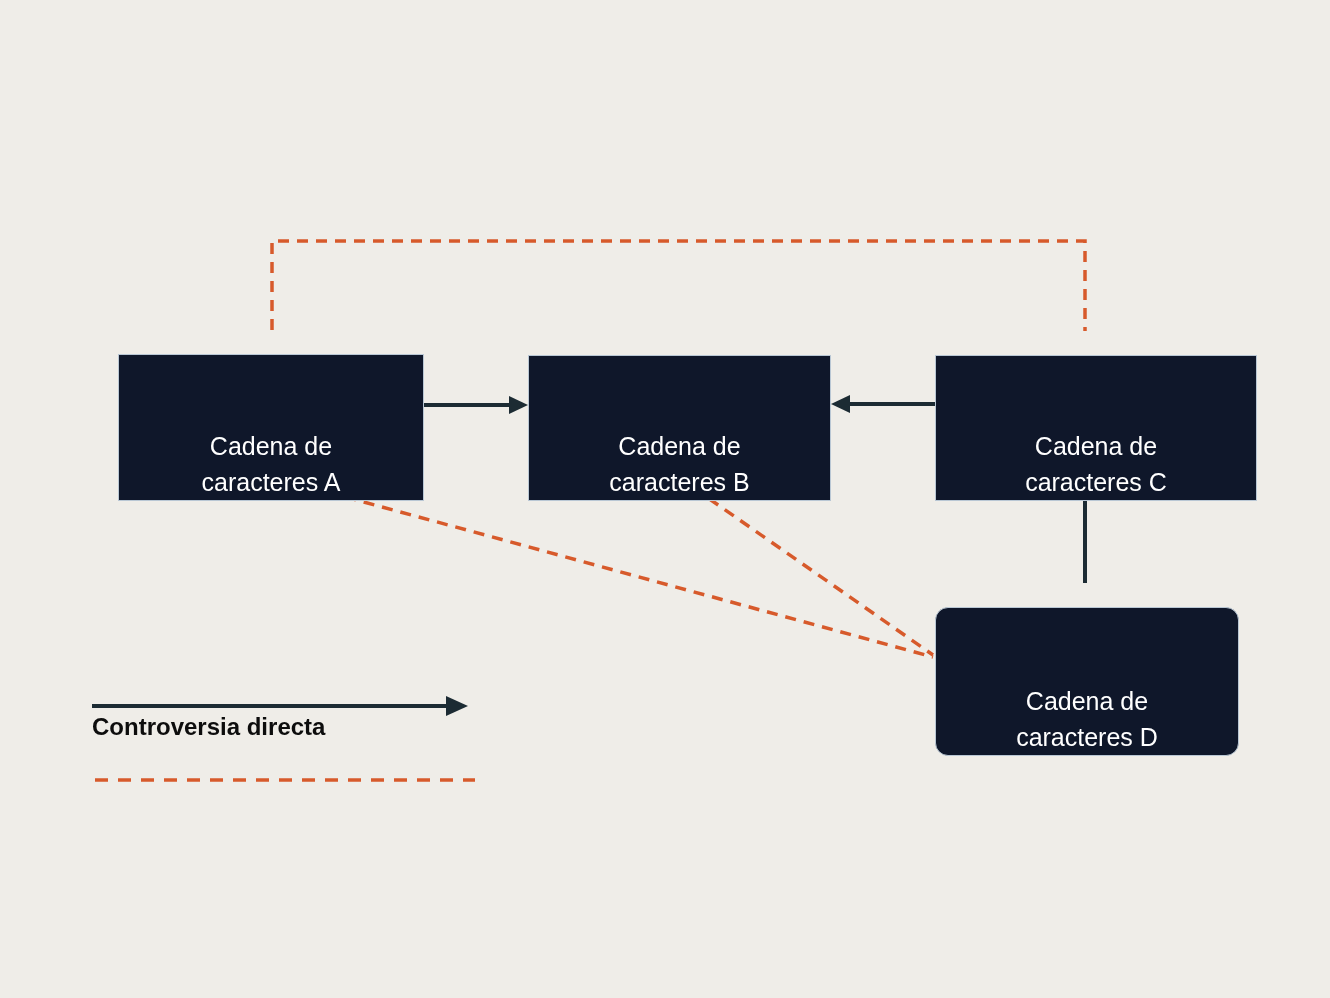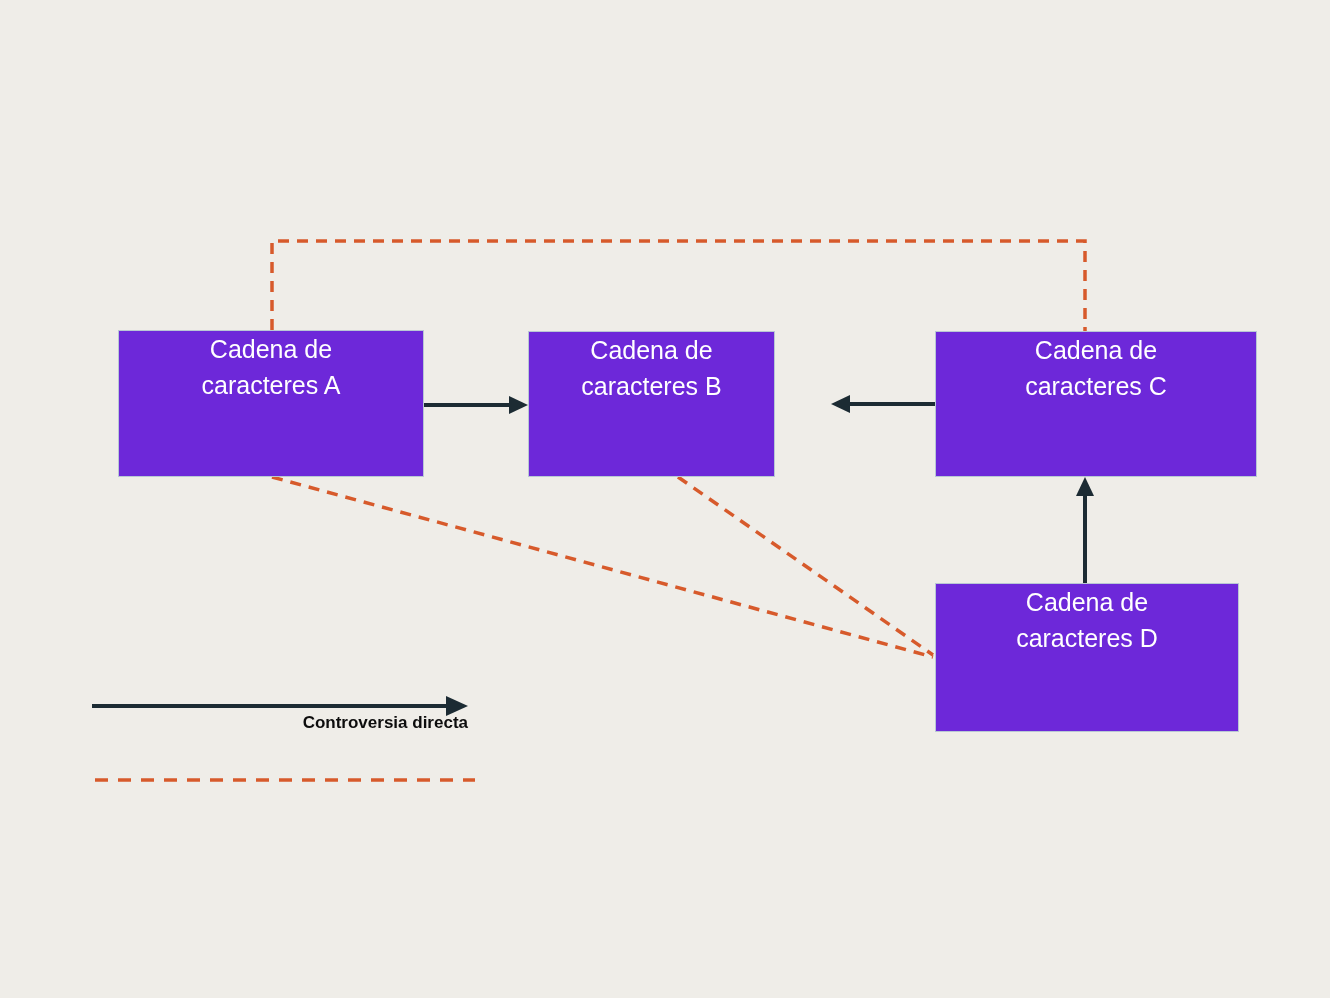--- a/index.html
+++ b/index.html
@@ -16,47 +16,48 @@
   }
   .edges-svg {
     position: absolute;
     inset: 0;
     width: 1330px;
     height: 998px;
     z-index: 1;
   }
   .node {
     position: absolute;
-    background: #6d28d9;
+    background: #0f172a;
     border: 1px solid #b9c7d4;
     box-sizing: border-box;
     display: flex;
-    align-items: flex-start;
+    align-items: flex-end;
     justify-content: center;
     z-index: 2;
+    margin-top: 24px;
   }
   .node-label {
     color: #ffffff;
     font-size: 25px;
     line-height: 36px;
     text-align: center;
     max-width: 200px;
     font-weight: 400;
   }
   .node-a { left: 118px; top: 330px; width: 306px; height: 147px; }
-  .node-b { left: 528px; top: 331px; width: 247px; height: 146px; }
+  .node-b { left: 528px; top: 331px; width: 303px; height: 146px; }
   .node-c { left: 935px; top: 331px; width: 322px; height: 146px; }
-  .node-d { left: 935px; top: 583px; width: 304px; height: 149px; }
+  .node-d { left: 935px; top: 583px; width: 304px; height: 149px; border-radius: 13px; }
   .legend-label {
     position: absolute;
     z-index: 2;
     font-weight: 700;
-    font-size: 17px;
+    font-size: 24px;
     color: #0d0d0d;
-    text-align: right;
+    text-align: left;
     width: 376px;
     left: 92px;
   }
   .legend-label-direct { top: 713px; }
   .legend-label-indirect { top: 794px; }
 </style>
 </head>
 <body>
 
 <div class="canvas">

